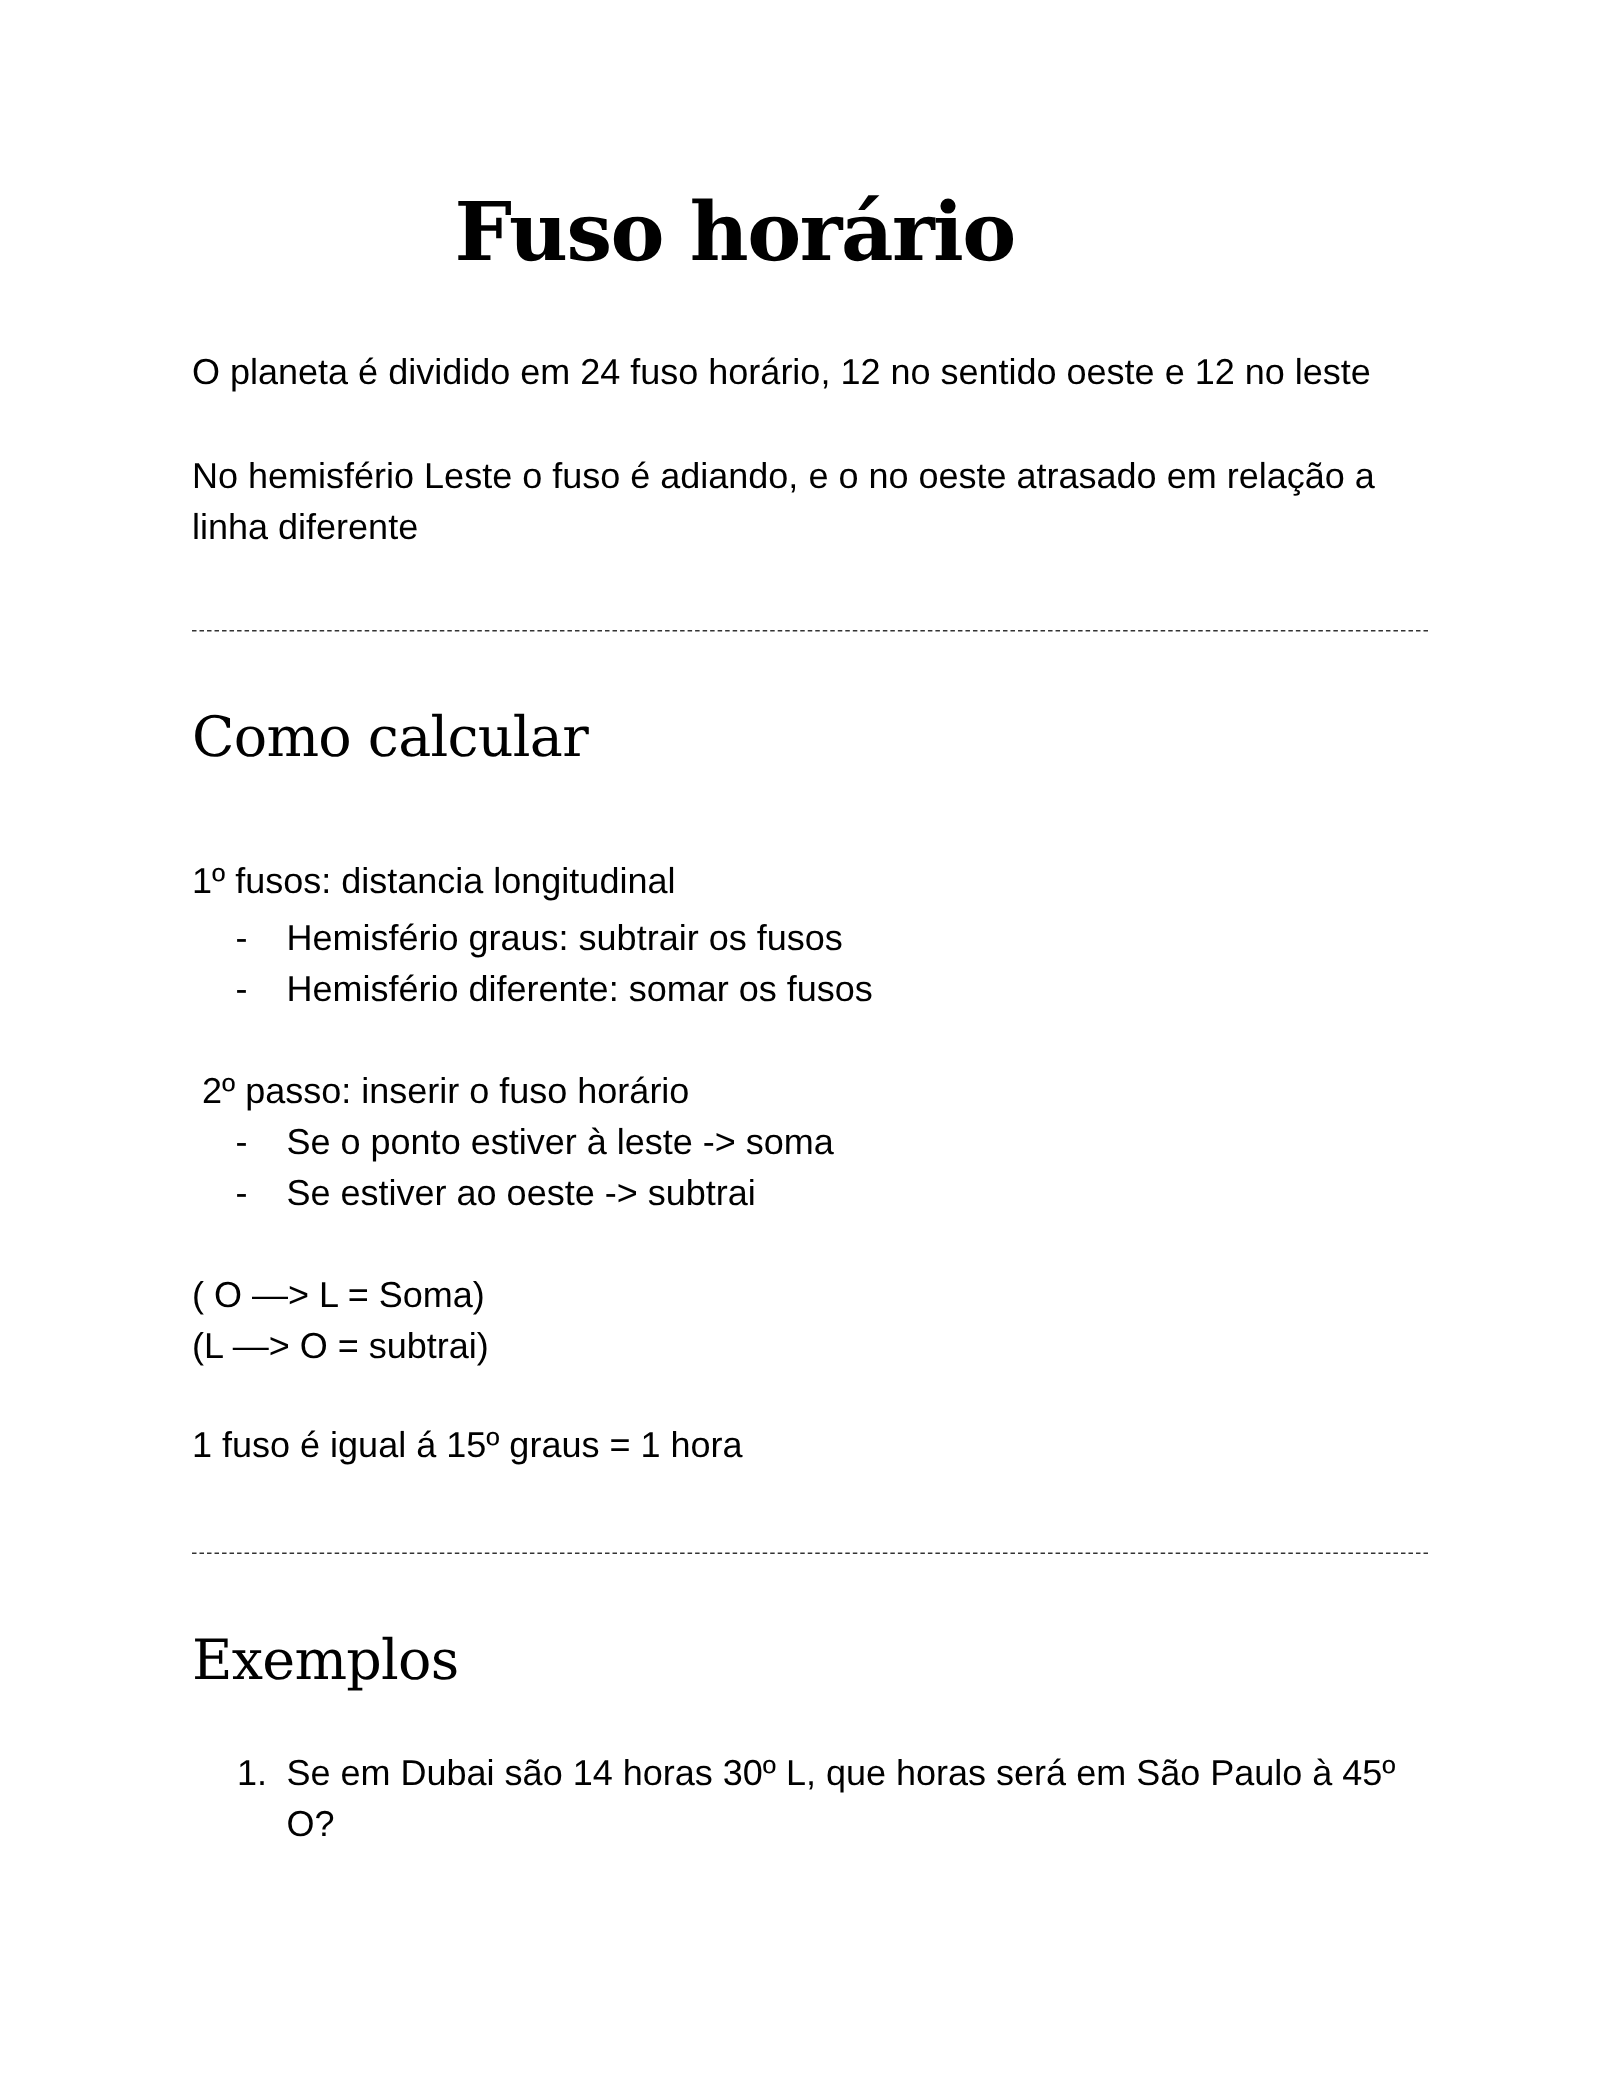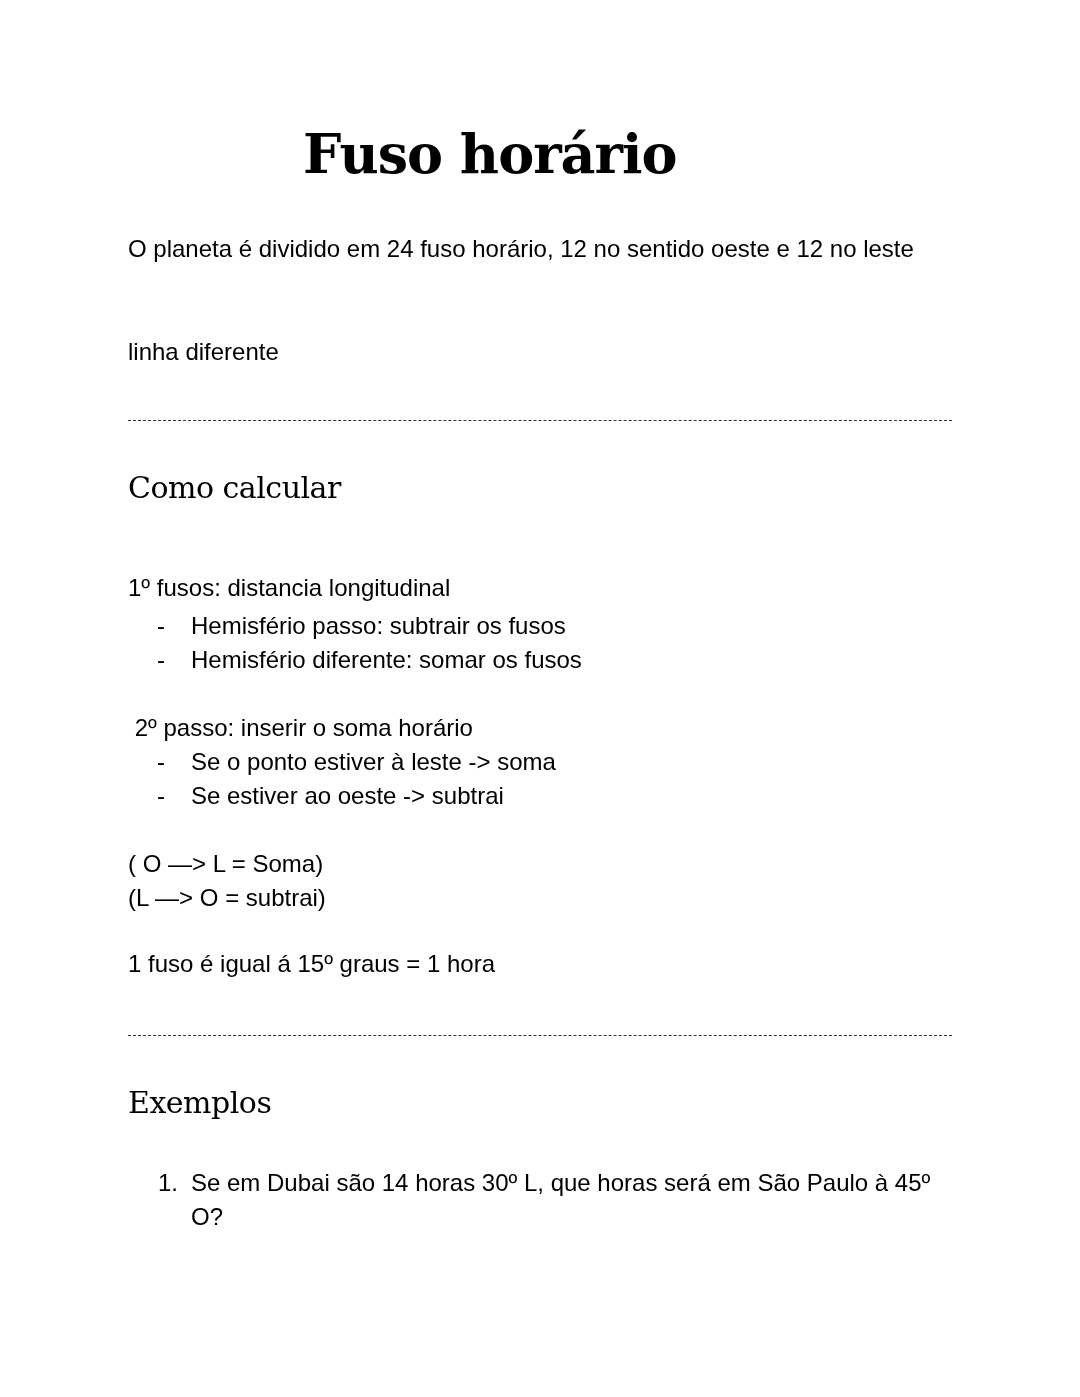--- a/index.html
+++ b/index.html
@@ -3,51 +3,52 @@
 <meta charset="utf-8">
 <style>
   html, body { margin: 0; padding: 0; background: #ffffff; }
   body { width: 1080px; height: 1397px; position: relative; overflow: hidden; color: #000; }
   .page { position: absolute; left: 0; top: 0; width: 1080px; height: 1397px; }
   .title {
     position: absolute; left: 303px; top: 122px; margin: 0;
     font-family: "DejaVu Serif", serif; font-weight: bold; font-size: 54px; letter-spacing: -1px; line-height: 1.2;
   }
   .txt { position: absolute; left: 128px; margin: 0; font-family: "Liberation Sans", sans-serif; font-size: 24px; line-height: 34px; white-space: nowrap; }
-  .h2 { position: absolute; left: 128px; margin: 0; font-family: "DejaVu Serif", serif; font-size: 30px; font-weight: normal; letter-spacing: -0.5px; line-height: 1.2; }
+  .h2 { position: absolute; left: 128px; margin: 0; font-family: "DejaVu Serif", serif; font-size: 37px; font-weight: normal; letter-spacing: -0.5px; line-height: 1.2; }
   .rule { position: absolute; left: 128px; width: 824px; height: 0; border-top: 1.5px dashed #333; }
   .bullet { position: absolute; font-family: "Liberation Sans", sans-serif; font-size: 24px; line-height: 34px; white-space: nowrap; }
   .dash { position: absolute; left: 157px; }
   .btext { position: absolute; left: 191px; }
 </style>
 </head>
 <body>
 
 <div class="page">
 
   <h1 class="title">Fuso horário</h1>
 
   <p class="txt" style="top:232px">O planeta é dividido em 24 fuso horário, 12 no sentido oeste e 12 no leste</p>
+  <p class="txt" style="top:301px">No hemisfério Leste o fuso é adiando, e o no oeste atrasado em relação a</p>
   <p class="txt" style="top:335px">linha diferente</p>
 
   <div class="rule" style="top:420px"></div>
 
   <h2 class="h2" style="top:470px">Como calcular</h2>
 
   <p class="txt" style="top:571px">1º fusos: distancia longitudinal</p>
   <div class="bullet" style="top:609px;left:0;width:1080px">
     <span class="dash">-</span>
-    <span class="btext">Hemisfério passo: subtrair os fusos</span>
+    <span class="btext">Hemisfério graus: subtrair os fusos</span>
   </div>
   <div class="bullet" style="top:643px;left:0;width:1080px">
     <span class="dash">-</span>
     <span class="btext">Hemisfério diferente: somar os fusos</span>
   </div>
 
-  <p class="txt" style="top:711px;white-space:pre"> 2º passo: inserir o soma horário</p>
+  <p class="txt" style="top:711px;white-space:pre"> 2º passo: inserir o fuso horário</p>
   <div class="bullet" style="top:745px;left:0;width:1080px">
     <span class="dash">-</span>
     <span class="btext">Se o ponto estiver à leste -&gt; soma</span>
   </div>
   <div class="bullet" style="top:779px;left:0;width:1080px">
     <span class="dash">-</span>
     <span class="btext">Se estiver ao oeste -&gt; subtrai</span>
   </div>
 
   <p class="txt" style="top:881px">(L —&gt; O = subtrai)</p>

